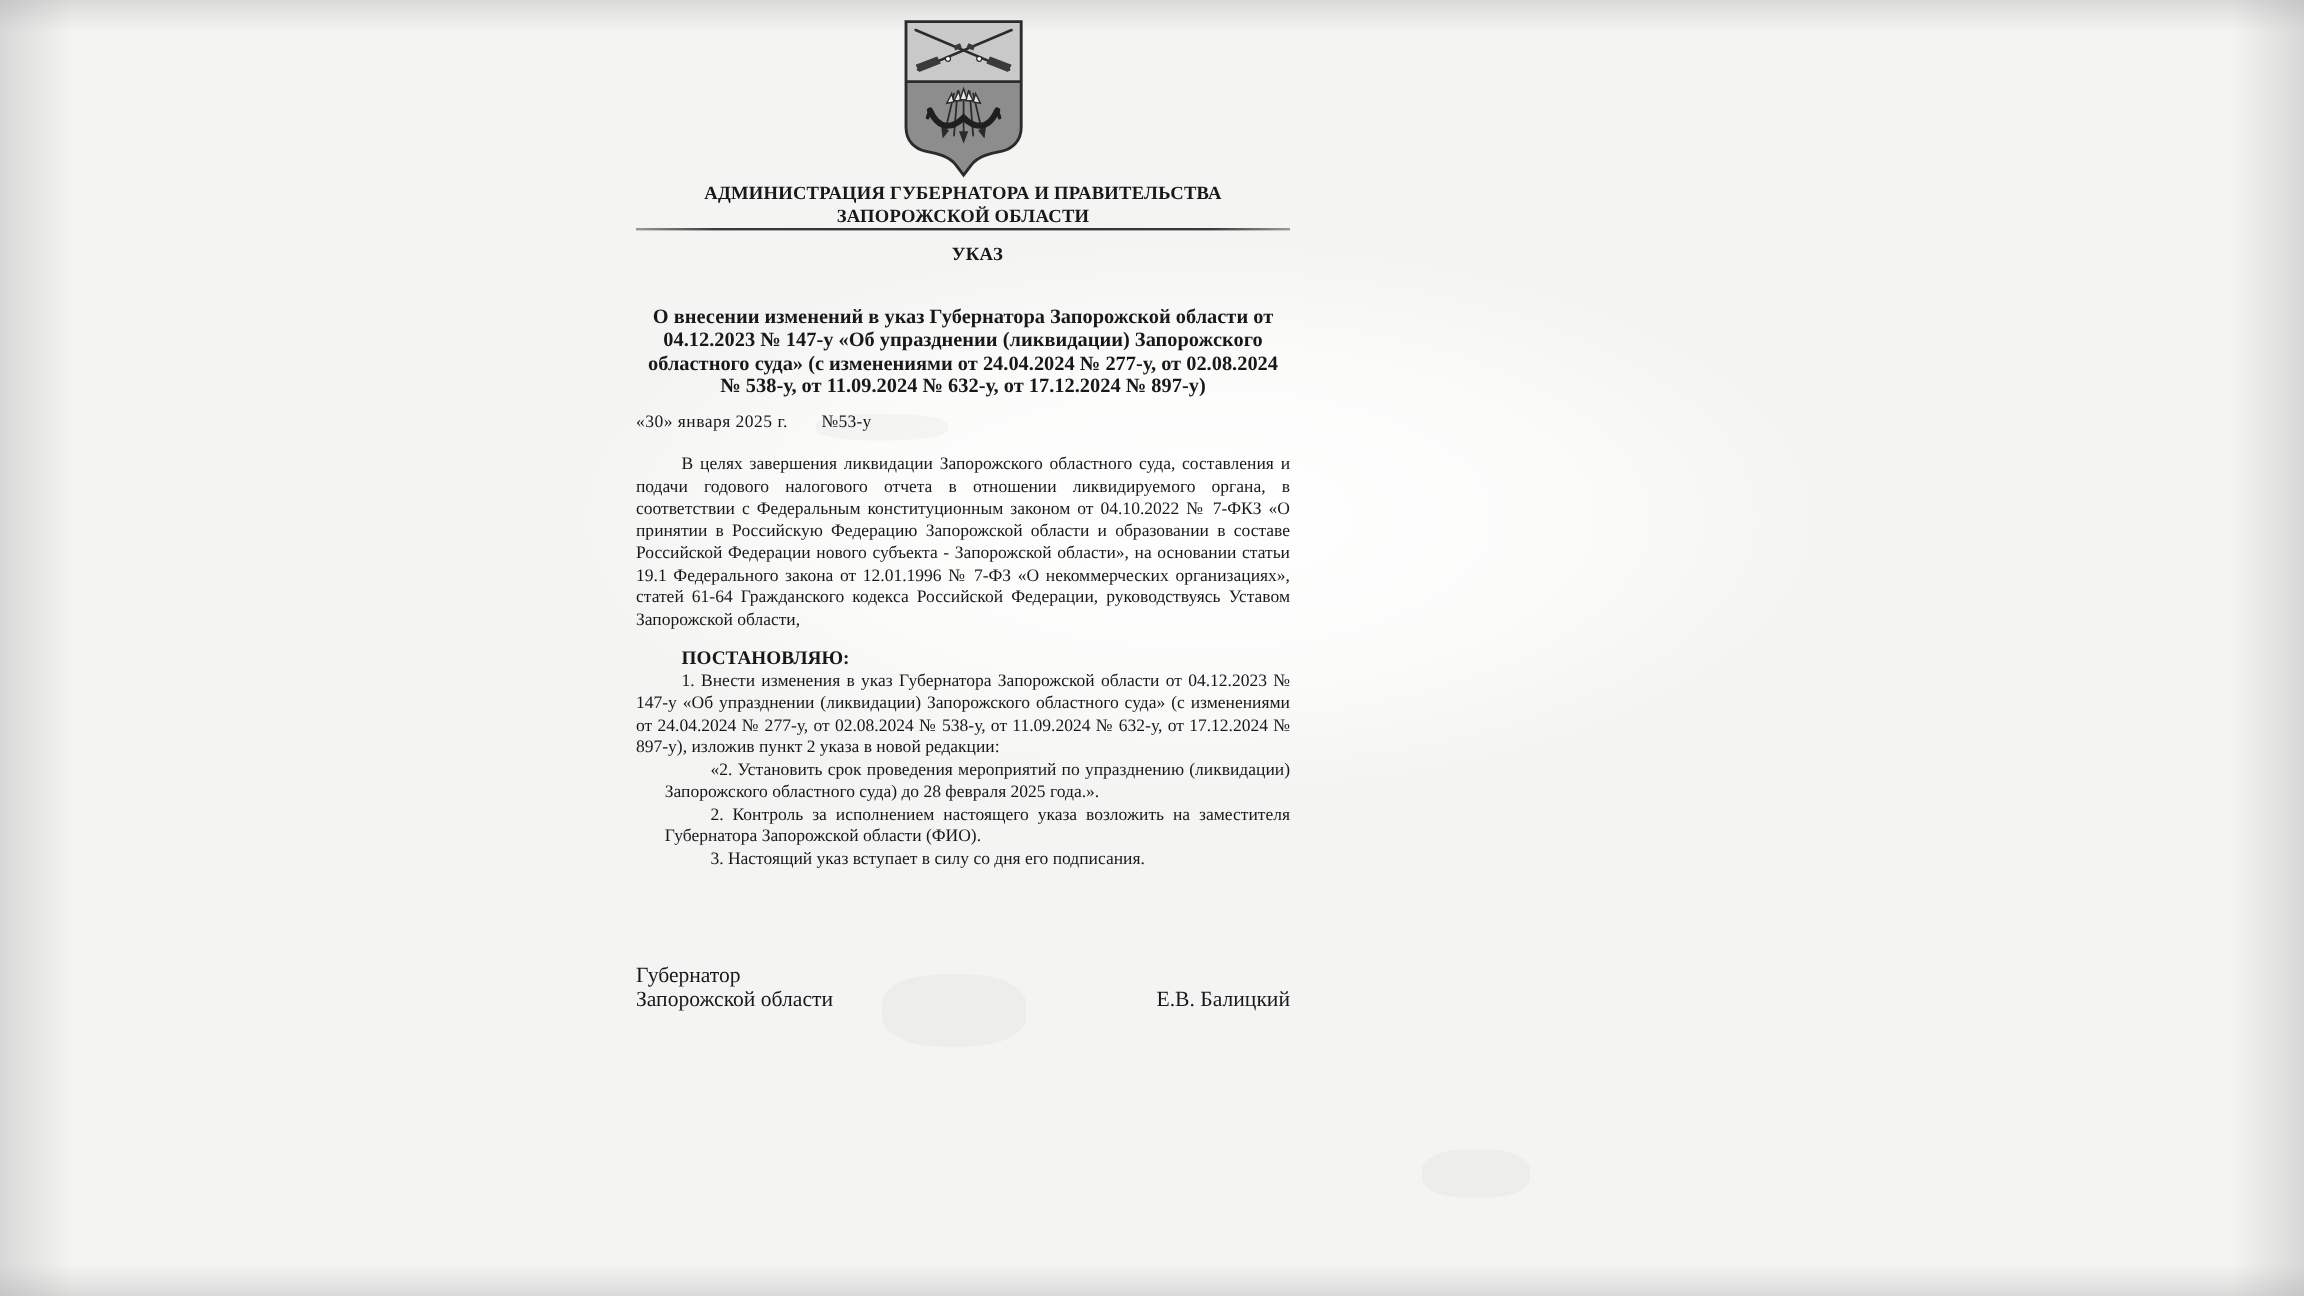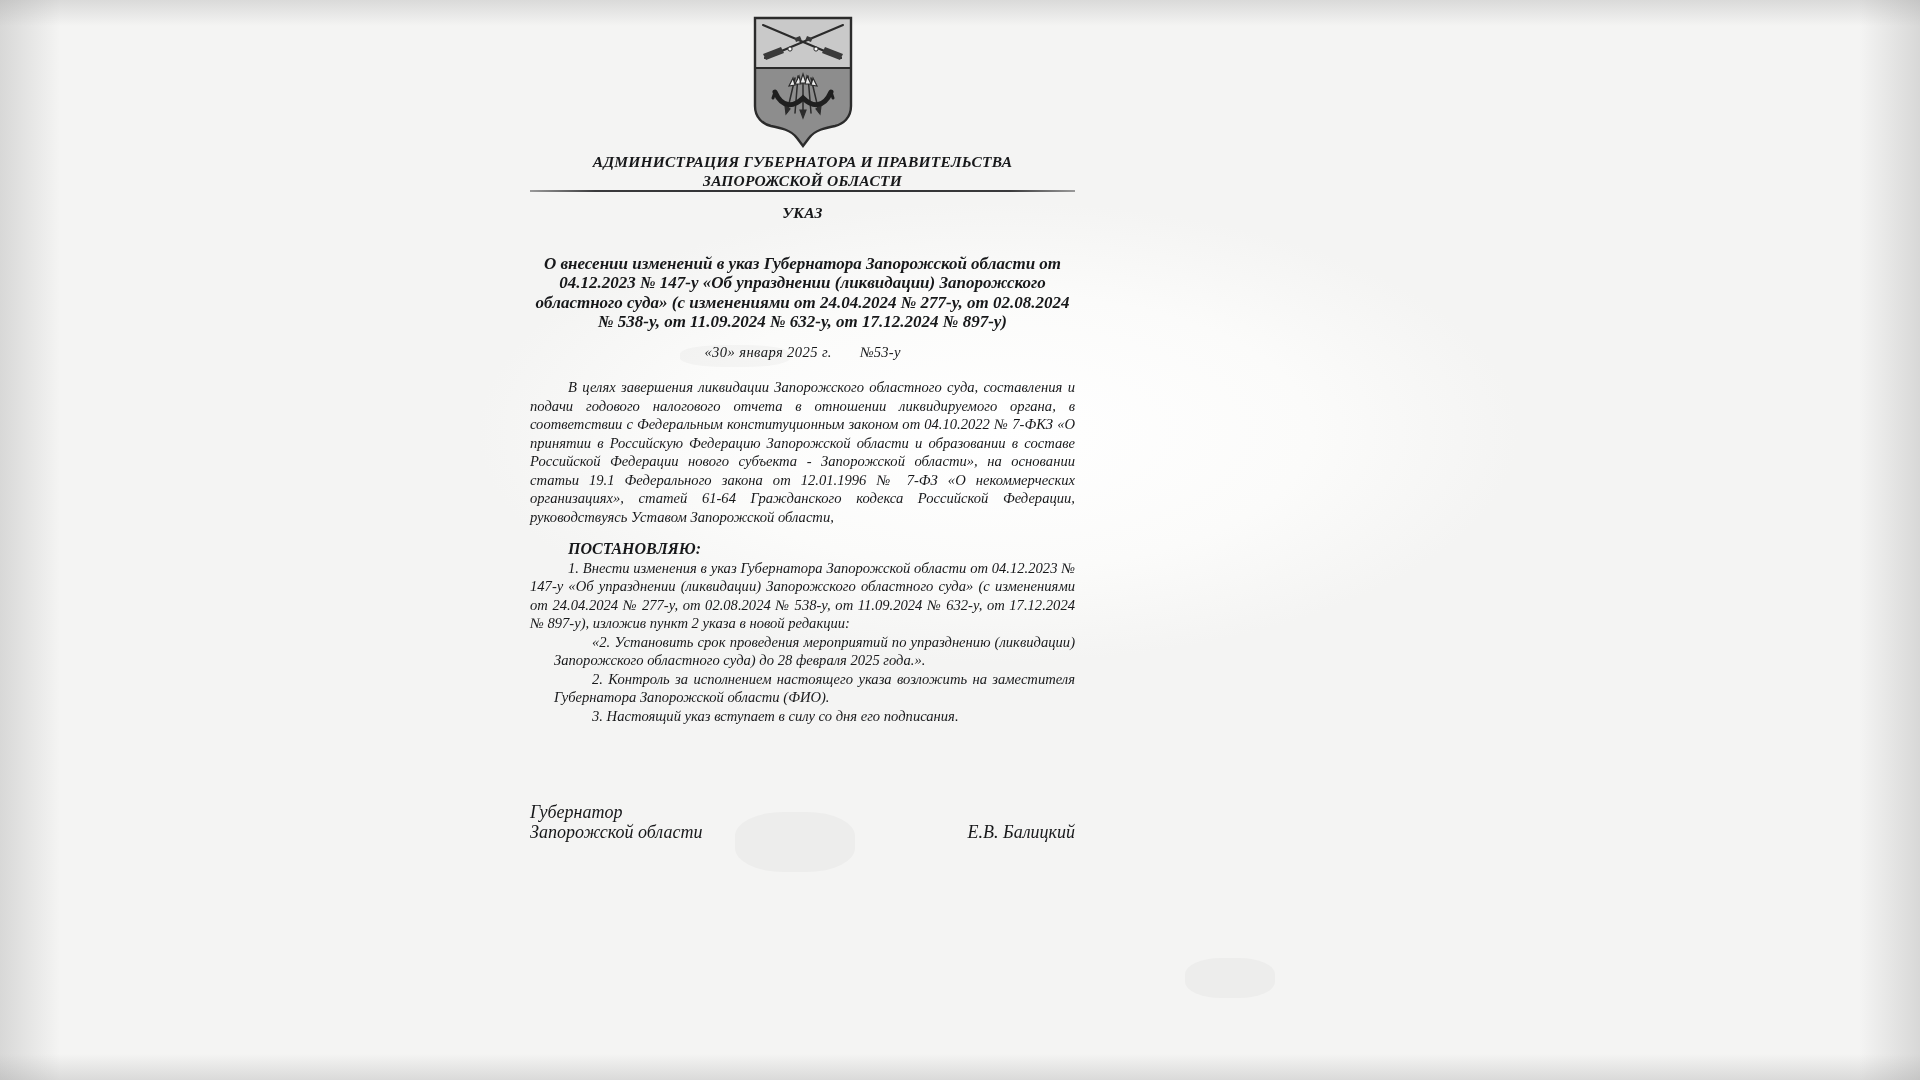--- a/index.html
+++ b/index.html
@@ -18,21 +18,20 @@
   
   .page {
     position: absolute;
     left: 0;
     top: 0;
     width: 1920px;
     height: 1080px;
     background: #fbfbfa;
     background-image:
       radial-gradient(ellipse 520px 230px at 52% 40%, #ffffff 0%, #fbfbfa 60%, #f4f4f3 100%);
-    font-style: italic;
   }
   
   .scan-edge-left, .scan-edge-right, .scan-edge-top, .scan-edge-bottom {
     position: absolute;
     pointer-events: none;
   }
   .scan-edge-left  { left: 0;  top: 0; width: 60px;  height: 1080px; background: linear-gradient(to right,  rgba(150,150,150,.30), rgba(150,150,150,0)); }
   .scan-edge-right { right: 0; top: 0; width: 60px;  height: 1080px; background: linear-gradient(to left,   rgba(150,150,150,.30), rgba(150,150,150,0)); }
   .scan-edge-top   { left: 0;  top: 0; width: 1920px; height: 26px;  background: linear-gradient(to bottom, rgba(150,150,150,.28), rgba(150,150,150,0)); }
   .scan-edge-bottom{ left: 0;  bottom: 0; width: 1920px; height: 26px; background: linear-gradient(to top,  rgba(150,150,150,.28), rgba(150,150,150,0)); }
@@ -74,21 +73,21 @@
     left: 0;
     top: 190px;
     width: 545px;
     height: 2px;
     background: linear-gradient(to right, #9a9a9a, #3a3a3c 12%, #2e2f31 50%, #3a3a3c 88%, #9a9a9a);
   }
 
   
   .doc-title {
     position: absolute;
-    left: 0;
+    left: 12px;
     top: 202px;
     width: 545px;
     text-align: center;
     font-weight: 700;
     font-size: 15.5px;
     line-height: 22px;
     letter-spacing: .3px;
   }
 
   
@@ -103,21 +102,21 @@
     line-height: 19.4px;
   }
 
   
   .date-row {
     position: absolute;
     left: 0;
     top: 344px;
     width: 545px;
     display: flex;
-    justify-content: center;
+    justify-content: flex-start;
     align-items: baseline;
     font-size: 14.6px;
   }
   .date-row .doc-date { letter-spacing: .4px; }
   .date-row .doc-number { letter-spacing: .2px; margin-left: 28px; }
 
   
   .body {
     position: absolute;
     left: 0;

